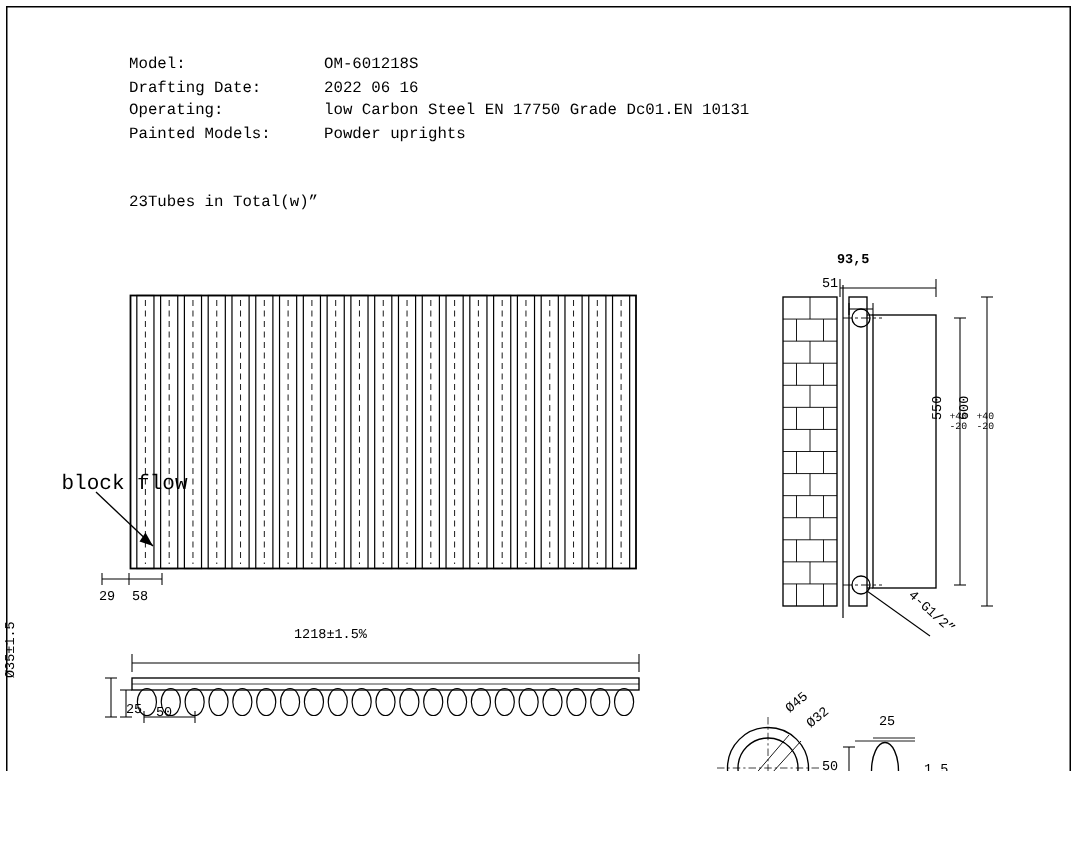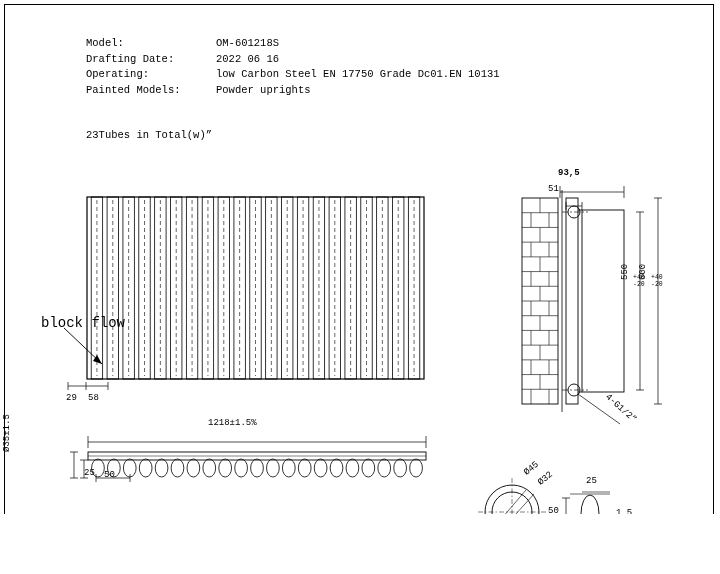--- a/index.html
+++ b/index.html
@@ -172,21 +172,21 @@
       <line x1="14" y1="22" x2="14" y2="48" stroke="#000" stroke-width="0.7"></line>
       <line x1="10" y1="22" x2="18" y2="22" stroke="#000" stroke-width="0.7"></line>
       <line x1="10" y1="48" x2="18" y2="48" stroke="#000" stroke-width="0.7"></line>
       <line x1="24" y1="30" x2="24" y2="48" stroke="#000" stroke-width="0.7"></line>
       <line x1="20" y1="30" x2="28" y2="30" stroke="#000" stroke-width="0.7"></line>
       <line x1="20" y1="48" x2="28" y2="48" stroke="#000" stroke-width="0.7"></line>
       <line x1="36" y1="48" x2="70" y2="48" stroke="#000" stroke-width="0.7"></line>
       <line x1="36" y1="44" x2="36" y2="52" stroke="#000" stroke-width="0.7"></line>
       <line x1="70" y1="44" x2="70" y2="52" stroke="#000" stroke-width="0.7"></line>
     </svg>
-    <div class="dimtxt" style="left:148px;top:-12px;text-align:right;">1218±1.5%</div>
+    <div class="dimtxt" style="left:136px;top:-12px;text-align:right;">1218±1.5%</div>
     <div class="dimtxt" style="left:-58px;top:22px;transform:rotate(-90deg);transform-origin:left top;">Ø35±1.5</div>
     <div class="dimtxt" style="left:24px;top:38px;">25</div>
     <div class="dimtxt" style="left:44px;top:40px;">50</div>
   </div>
 
   <div id="side">
     <svg width="210" height="240" viewBox="0 0 210 240">
 
       <rect x="22" y="18" width="36" height="206" fill="none" stroke="#000" stroke-width="0.9"></rect>
       <g id="bricks" stroke="#000" stroke-width="0.6" fill="none">

